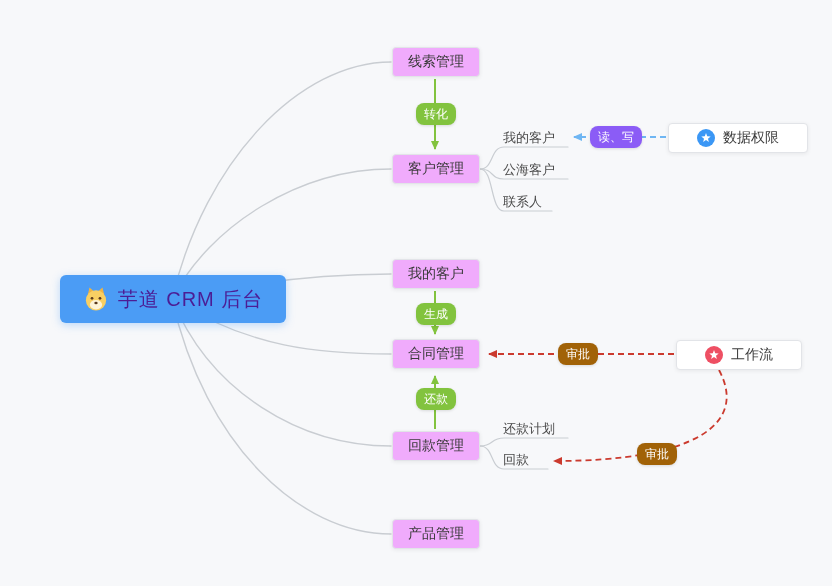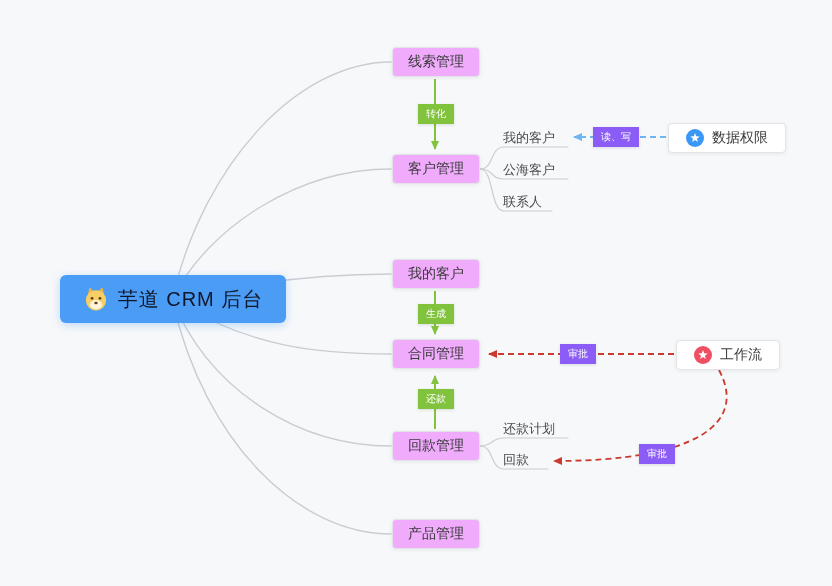--- a/index.html
+++ b/index.html
@@ -8,47 +8,47 @@
     background:#f7f8fa;
     font-family:"Liberation Sans","DejaVu Sans",sans-serif;
   }
   .stage{position:absolute;inset:0;}
   svg.wires{position:absolute;left:0;top:0;}
 
   .root{
     position:absolute;left:60px;top:275px;height:48px;min-width:226px;
     box-sizing:border-box;padding:0 16px;
     background:#4b9cf5;border-radius:6px;
-    color:#0f172a;font-size:20px;font-weight:500;letter-spacing:1px;
+    color:#4c1d95;font-size:20px;font-weight:500;letter-spacing:1px;
     display:inline-flex;align-items:center;justify-content:center;gap:9px;
     box-shadow:0 2px 8px rgba(75,156,245,.35);
   }
   .node{
     position:absolute;width:88px;height:30px;box-sizing:border-box;
     background:#f0abfc;border:1px solid #e2e4e8;border-radius:4px;
     box-shadow:0 1px 4px rgba(0,0,0,.07);
     display:flex;align-items:center;justify-content:center;
     font-size:14px;color:#3a3a3a;white-space:nowrap;
   }
   .sidebox{
     position:absolute;height:30px;box-sizing:border-box;
     background:#fff;border:1px solid #e2e4e8;border-radius:4px;
     box-shadow:0 1px 4px rgba(0,0,0,.07);
-    display:inline-flex;align-items:center;gap:8px;padding:0 17px;
+    display:inline-flex;align-items:center;gap:8px;padding:0 28px;
     font-size:14px;color:#3a3a3a;white-space:nowrap;
   }
   .badge{
     position:absolute;transform:translate(-50%,-50%);
-    color:#fff;font-size:10px;line-height:1;padding:5px 8px;
-    border-radius:0;white-space:nowrap;
+    color:#fff;font-size:12px;line-height:1;padding:5px 8px;
+    border-radius:8px;white-space:nowrap;
     box-shadow:0 1px 3px rgba(0,0,0,.12);
   }
   .badge.green{background:#82c33e;}
   .badge.blue{background:#8b5cf6;}
-  .badge.red{background:#8b5cf6;}
+  .badge.red{background:#a16207;}
   .sublabel{
     position:absolute;font-size:13px;color:#4a4a4a;white-space:nowrap;line-height:15px;
   }
   .iconwrap{display:inline-flex;align-items:center;}
 </style>
 </head>
 <body>
 
 <div class="stage">
 

